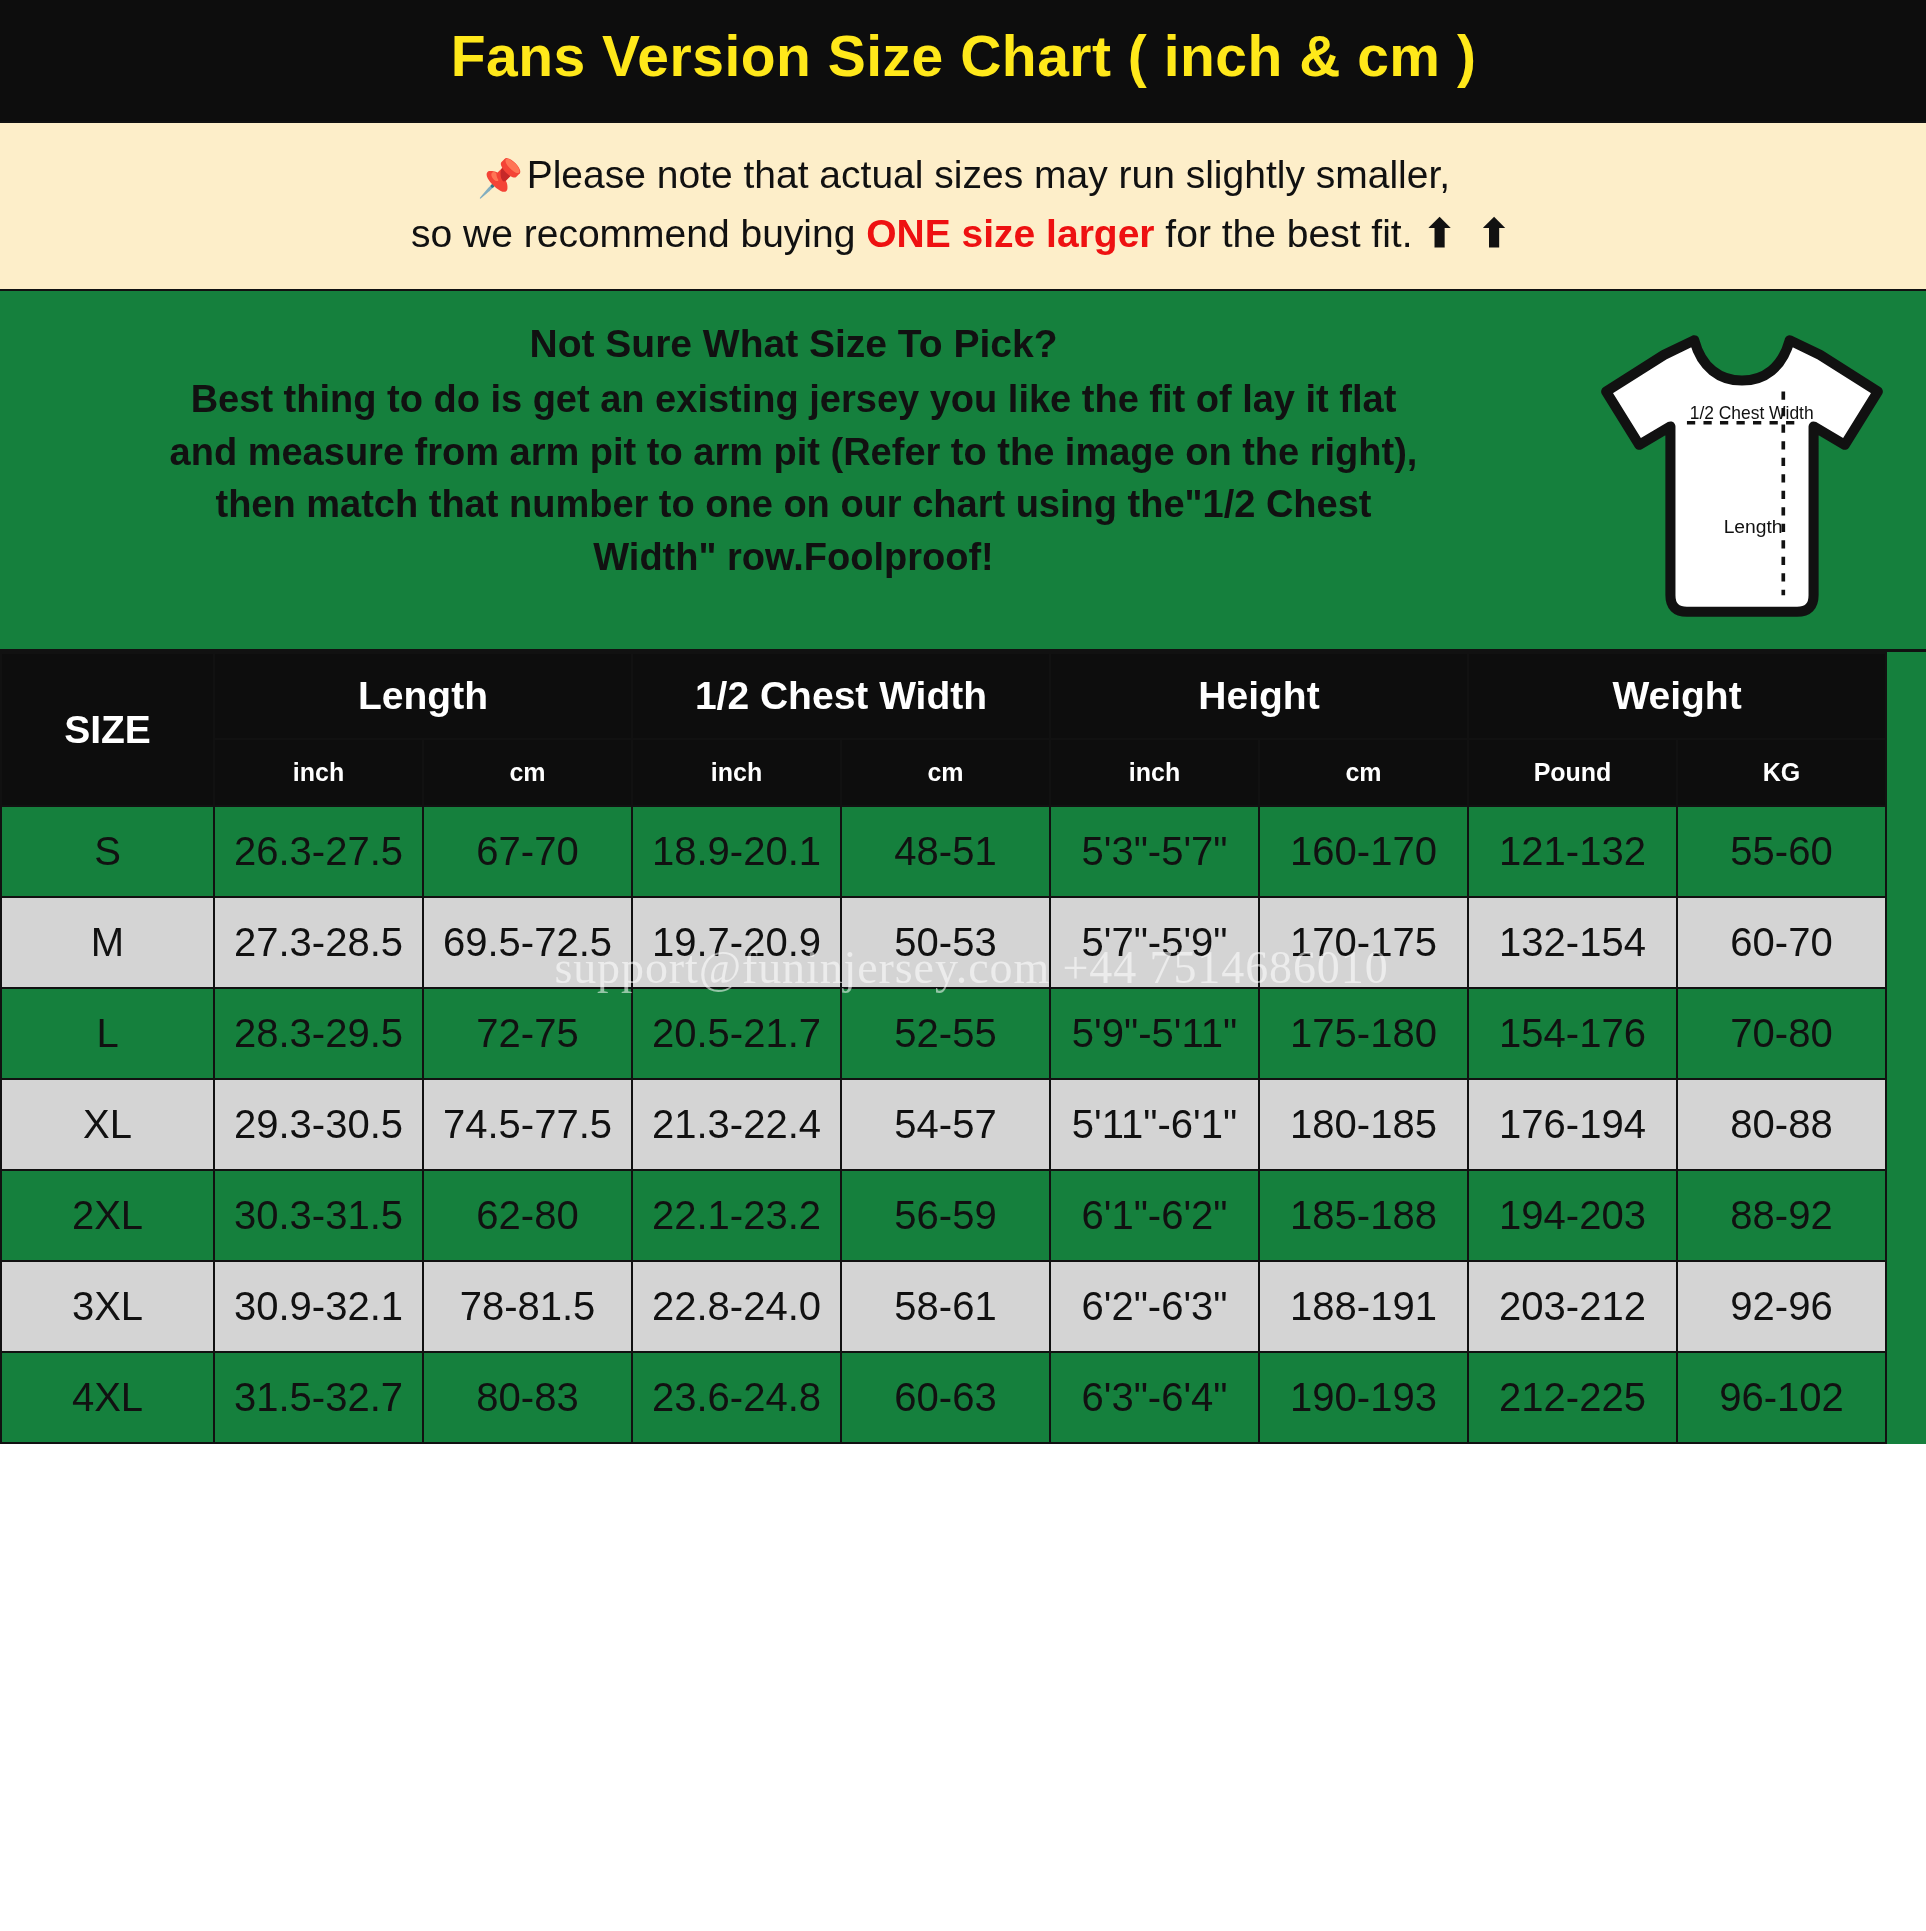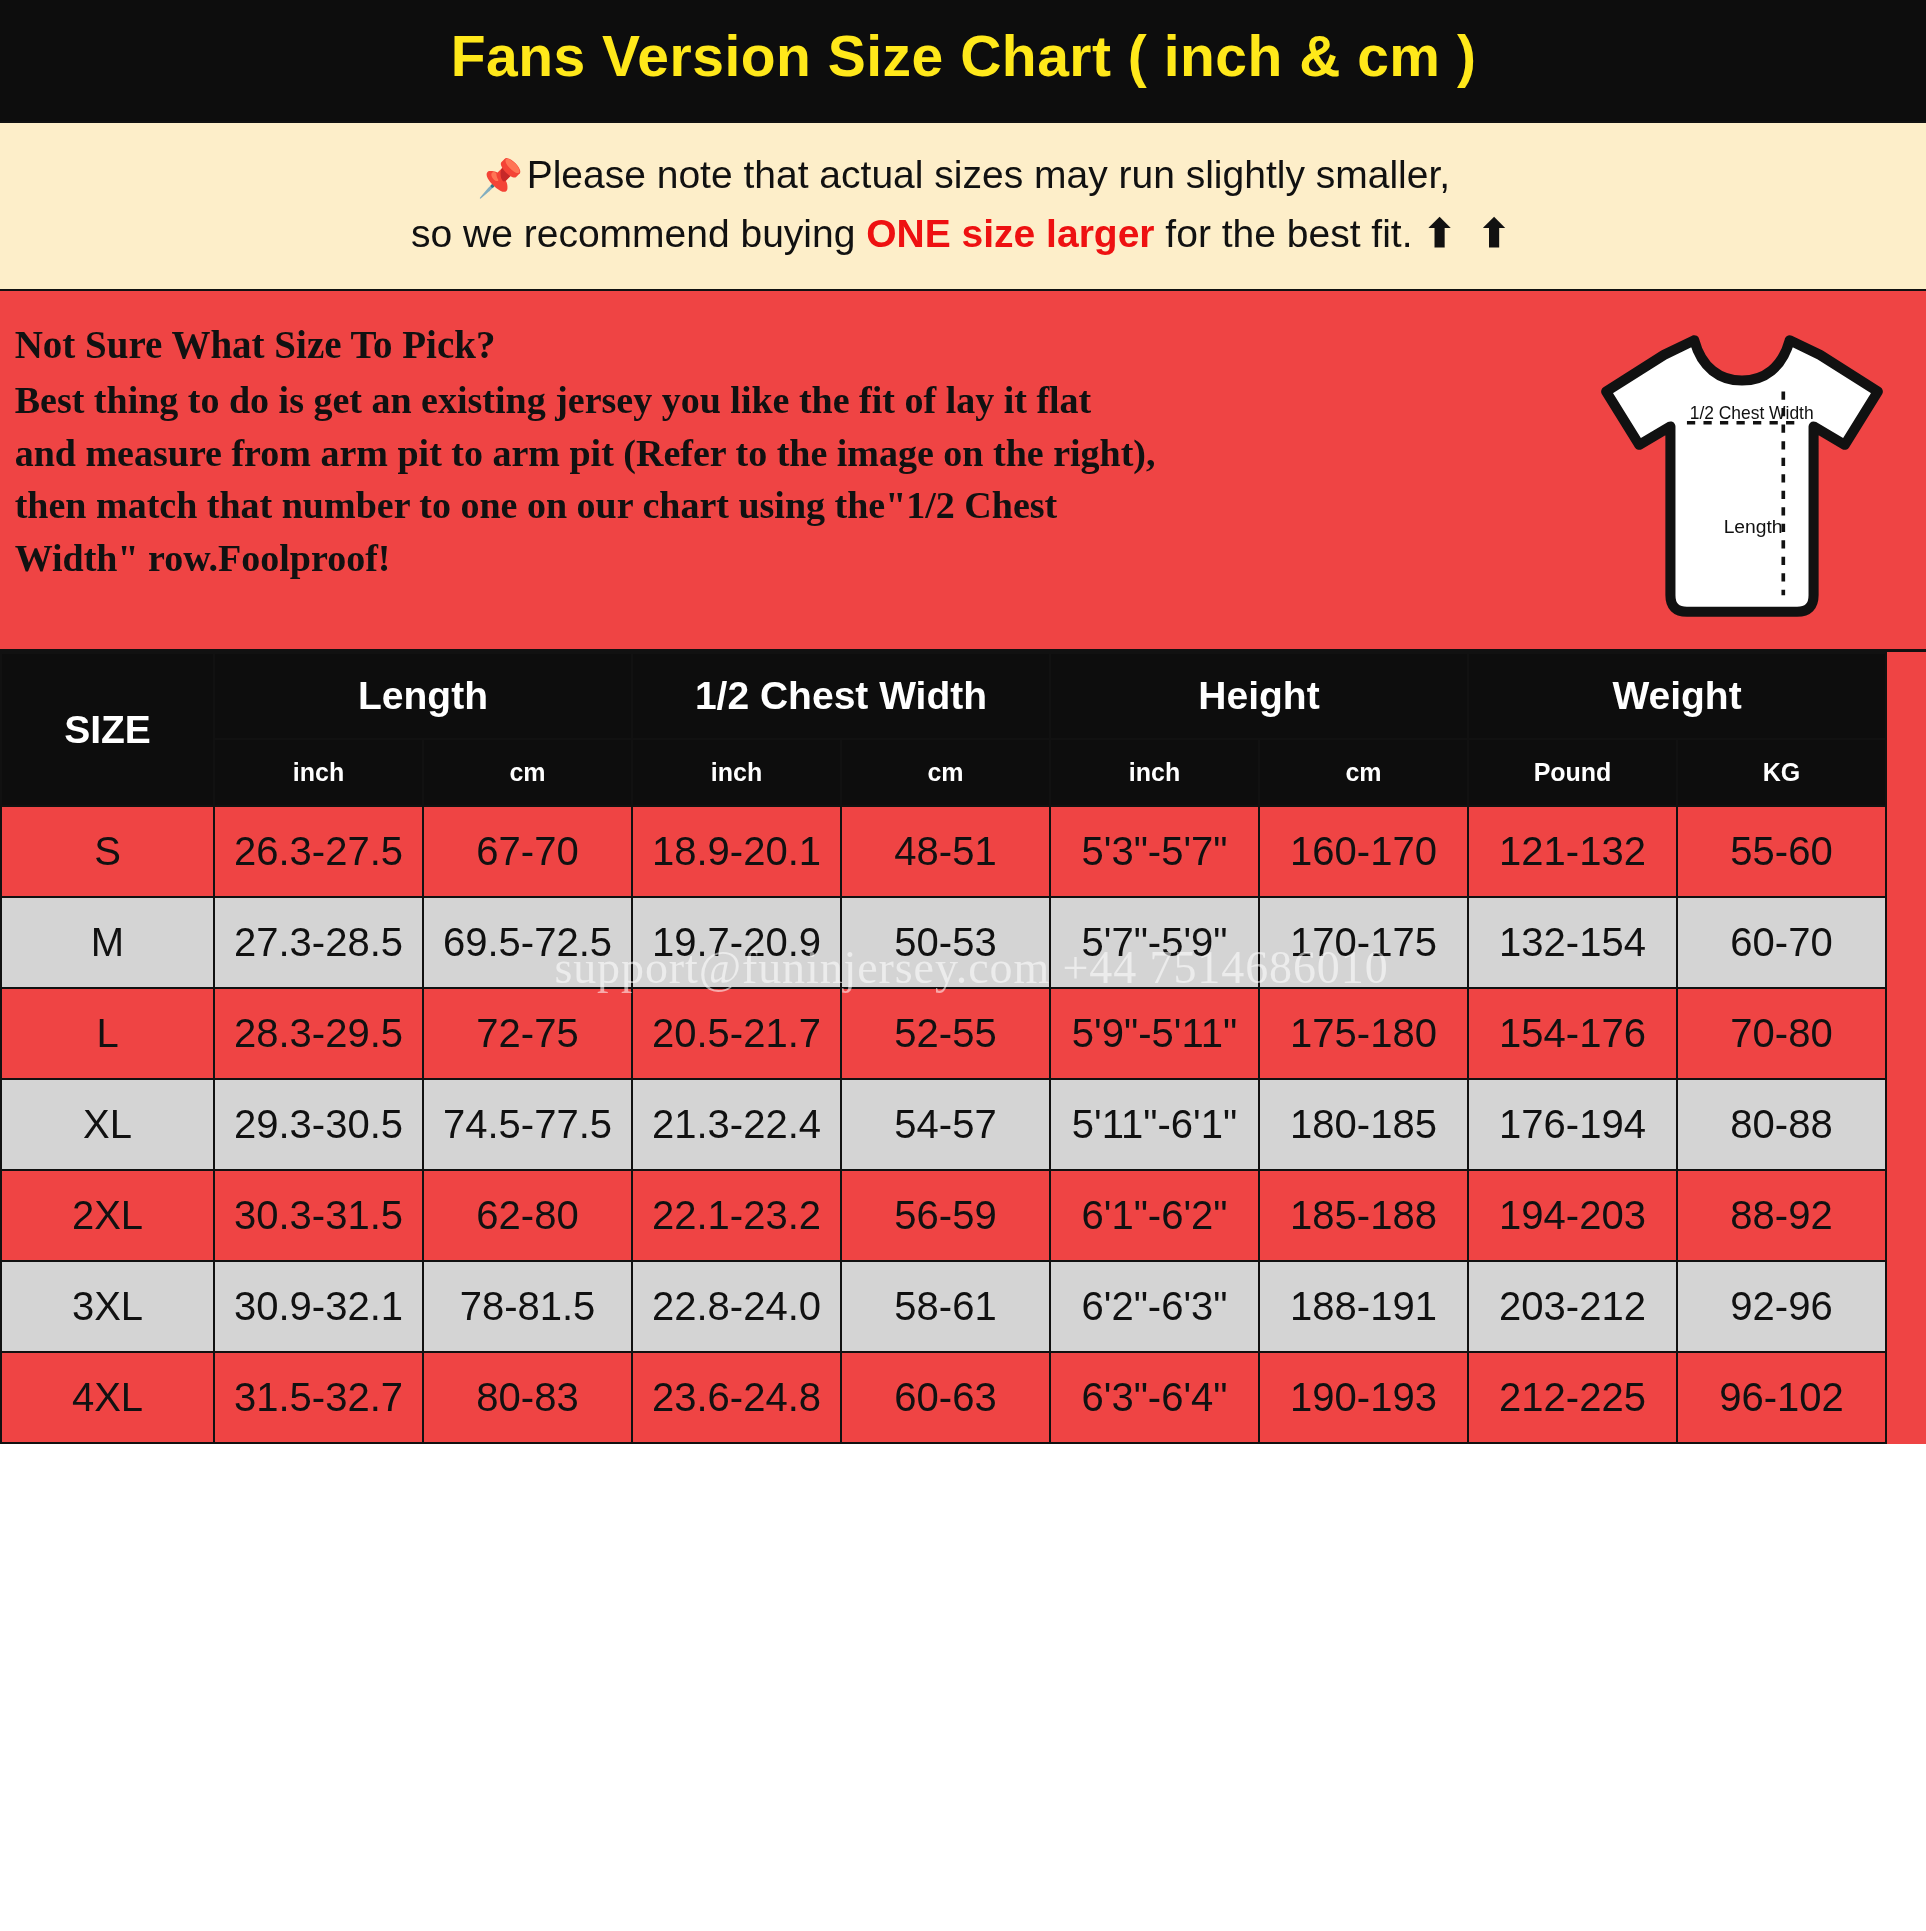--- a/index.html
+++ b/index.html
@@ -8,21 +8,21 @@
     background: #ffffff;
   }
   body {
     width: 1927px;
     font-family: "Liberation Sans", sans-serif;
     -webkit-font-smoothing: antialiased;
   }
   .sheet {
     width: 1927px;
     box-sizing: border-box;
-    background: #ef4444;
+    background: #15803d;
     position: relative;
   }
 
   
   .header-bar {
     background: #0d0d0d;
     padding: 24px 9.2px 31px 9.2px;
     text-align: center;
   }
   .header-title {
@@ -63,22 +63,22 @@
 
   
   .instructions {
     display: flex;
     align-items: flex-start;
     padding: 24px 14.7px 16.5px 14.7px;
     border-bottom: 3.7px solid #111;
   }
   .instructions-text {
     flex: 1 1 auto;
+    text-align: center;
     padding-top: 7.3px;
-    font-family: Liberation Serif, serif;
   }
   .instr-title {
     font-size: 39px;
     font-weight: bold;
     color: #111;
     margin-bottom: 7.3px;
   }
   .instr-body {
     font-size: 38px;
     font-weight: bold;

